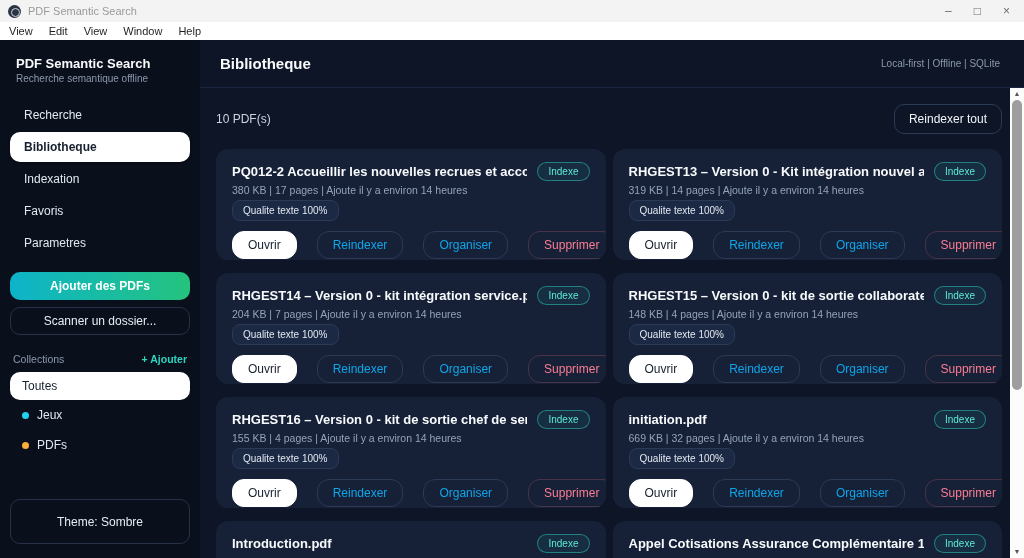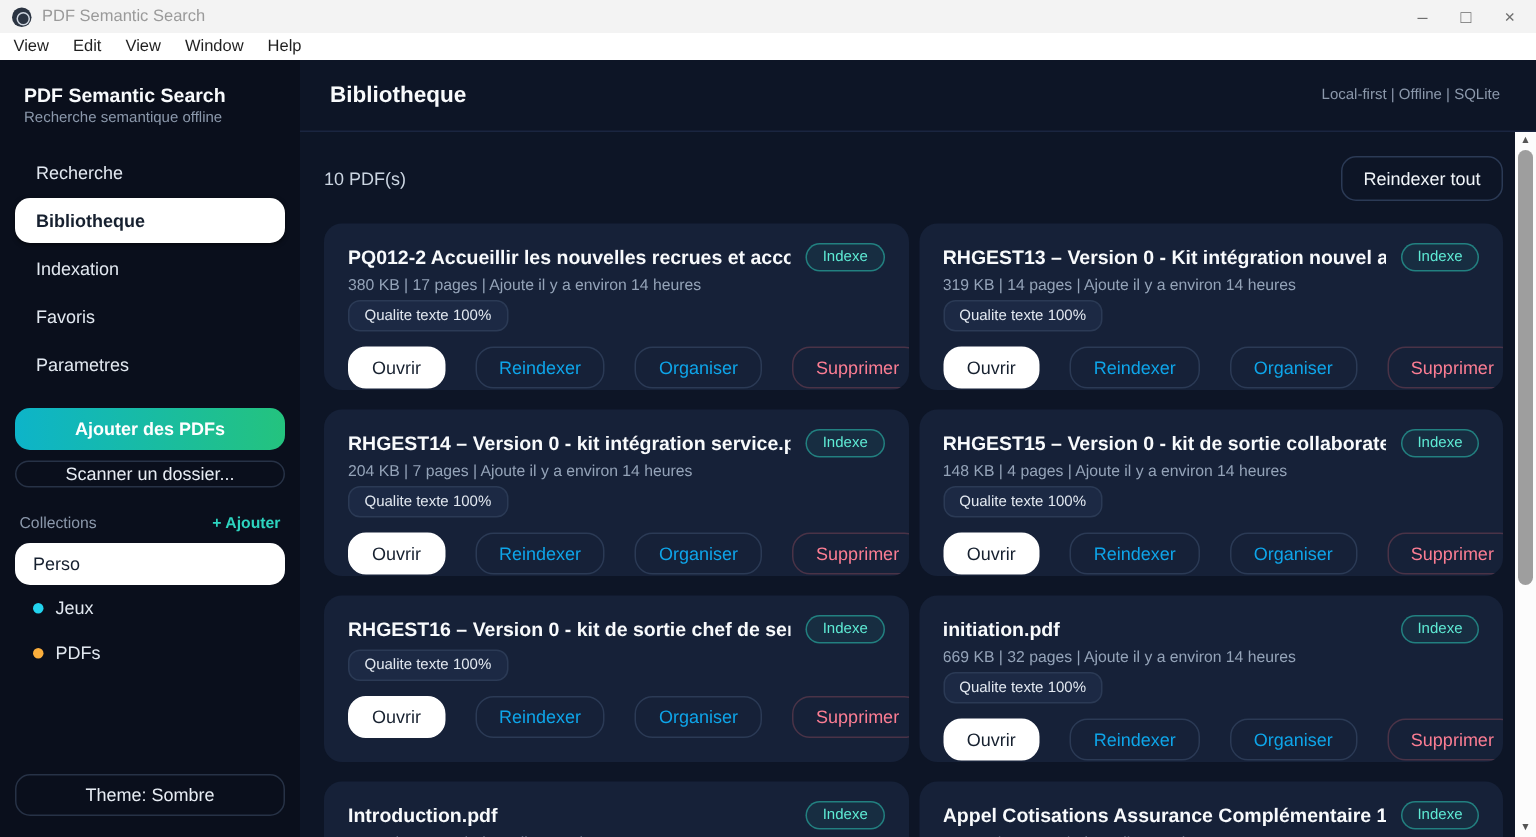--- a/index.html
+++ b/index.html
@@ -22,28 +22,28 @@
   .app { display:flex; height:518px; }
 
   
   .sidebar { width:200px; background:#0a0f1c; display:flex; flex-direction:column; padding:16px 10px 14px 10px; flex:0 0 auto; }
   .brand { font-size:13px; font-weight:bold; color:#f8fafc; padding:0 6px; }
   .brand-sub { font-size:10px; color:#8b98ab; padding:2px 6px 0 6px; }
   .nav { margin-top:16px; display:flex; flex-direction:column; gap:2px; }
   .nav-item { font-size:12px; color:#e2e8f0; padding:8px 14px; border-radius:10px; cursor:pointer; }
   .nav-item.active { background:#ffffff; color:#16202f; font-weight:bold; box-shadow:0 1px 3px rgba(0,0,0,.5); }
   .btn-gradient { margin-top:14px; height:28px; border:none; border-radius:10px; color:#ffffff; font-weight:bold; font-size:12px; background:linear-gradient(90deg,#0db4c9,#24c37e); cursor:pointer; font-family:inherit; }
-  .btn-ghost { margin-top:7px; height:18px; background:transparent; border:1px solid #273246; border-radius:10px; color:#e7ecf3; font-size:12px; cursor:pointer; font-family:inherit; }
+  .btn-ghost { margin-top:7px; height:28px; background:transparent; border:1px solid #273246; border-radius:10px; color:#e7ecf3; font-size:12px; cursor:pointer; font-family:inherit; }
   .collections-head { margin-top:18px; display:flex; justify-content:space-between; align-items:center; padding:0 3px; }
   .collections-label { font-size:10.5px; color:#8b98ab; }
   .add-collection { font-size:10.5px; color:#2dd4bf; font-weight:bold; cursor:pointer; }
   .collection-all { margin-top:7px; background:#ffffff; color:#16202f; font-size:12px; padding:7px 12px; border-radius:10px; cursor:pointer; }
   .collection-item { display:flex; align-items:center; gap:8px; font-size:12px; color:#e2e8f0; padding:8px 12px; cursor:pointer; }
   .dot { width:7px; height:7px; border-radius:50%; flex:0 0 auto; }
-  .theme-btn { margin-top:auto; height:28px; background:transparent; border:1px solid #273246; border-radius:10px; color:#e7ecf3; font-size:12px; cursor:pointer; font-family:inherit; }
+  .theme-btn { margin-top:auto; height:45px; background:transparent; border:1px solid #273246; border-radius:10px; color:#e7ecf3; font-size:12px; cursor:pointer; font-family:inherit; }
 
   
   .main { flex:1; display:flex; flex-direction:column; position:relative; background:#0d1526; }
   .main-header { height:48px; display:flex; align-items:center; justify-content:space-between; padding:0 24px 0 20px; border-bottom:1px solid #1a2540; flex:0 0 auto; }
   .page-title { font-size:15px; font-weight:bold; color:#f8fafc; }
   .header-status { font-size:10px; color:#8b98ab; }
 
   .content { flex:1; padding:16px 22px 0 16px; overflow:hidden; }
   .toolbar { display:flex; align-items:center; justify-content:space-between; }
   .pdf-count { font-size:12px; color:#cbd5e1; }
@@ -101,21 +101,21 @@
         <div class="nav-item">Indexation</div>
         <div class="nav-item">Favoris</div>
         <div class="nav-item">Parametres</div>
       </div>
     <button class="btn-gradient">Ajouter des PDFs</button>
     <button class="btn-ghost">Scanner un dossier...</button>
     <div class="collections-head">
       <span class="collections-label">Collections</span>
       <span class="add-collection">+ Ajouter</span>
     </div>
-    <div class="collection-all">Perso</div>
+    <div class="collection-all">Toutes</div>
     <div id="collection-list">
         <div class="collection-item">
           <span class="dot" style="background: rgb(34, 211, 238);"></span>
           <span>Jeux</span>
         </div>
         <div class="collection-item">
           <span class="dot" style="background: rgb(251, 174, 60);"></span>
           <span>PDFs</span>
         </div>
       </div>
@@ -191,20 +191,21 @@
       <button class="btn btn-outline">Organiser</button>
       <button class="btn btn-danger">Supprimer</button>
     </div>
   </div>
 
   <div class="card">
     <div class="card-head">
       <div class="card-title">RHGEST16 – Version 0 - kit de sortie chef de service.pdf</div>
       <span class="badge">Indexe</span>
     </div>
+    <div class="card-meta">155 KB | 4 pages | Ajoute il y a environ 14 heures</div>
     <span class="chip">Qualite texte 100%</span>
     <div class="card-actions">
       <button class="btn btn-open">Ouvrir</button>
       <button class="btn btn-outline">Reindexer</button>
       <button class="btn btn-outline">Organiser</button>
       <button class="btn btn-danger">Supprimer</button>
     </div>
   </div>
 
   <div class="card">

